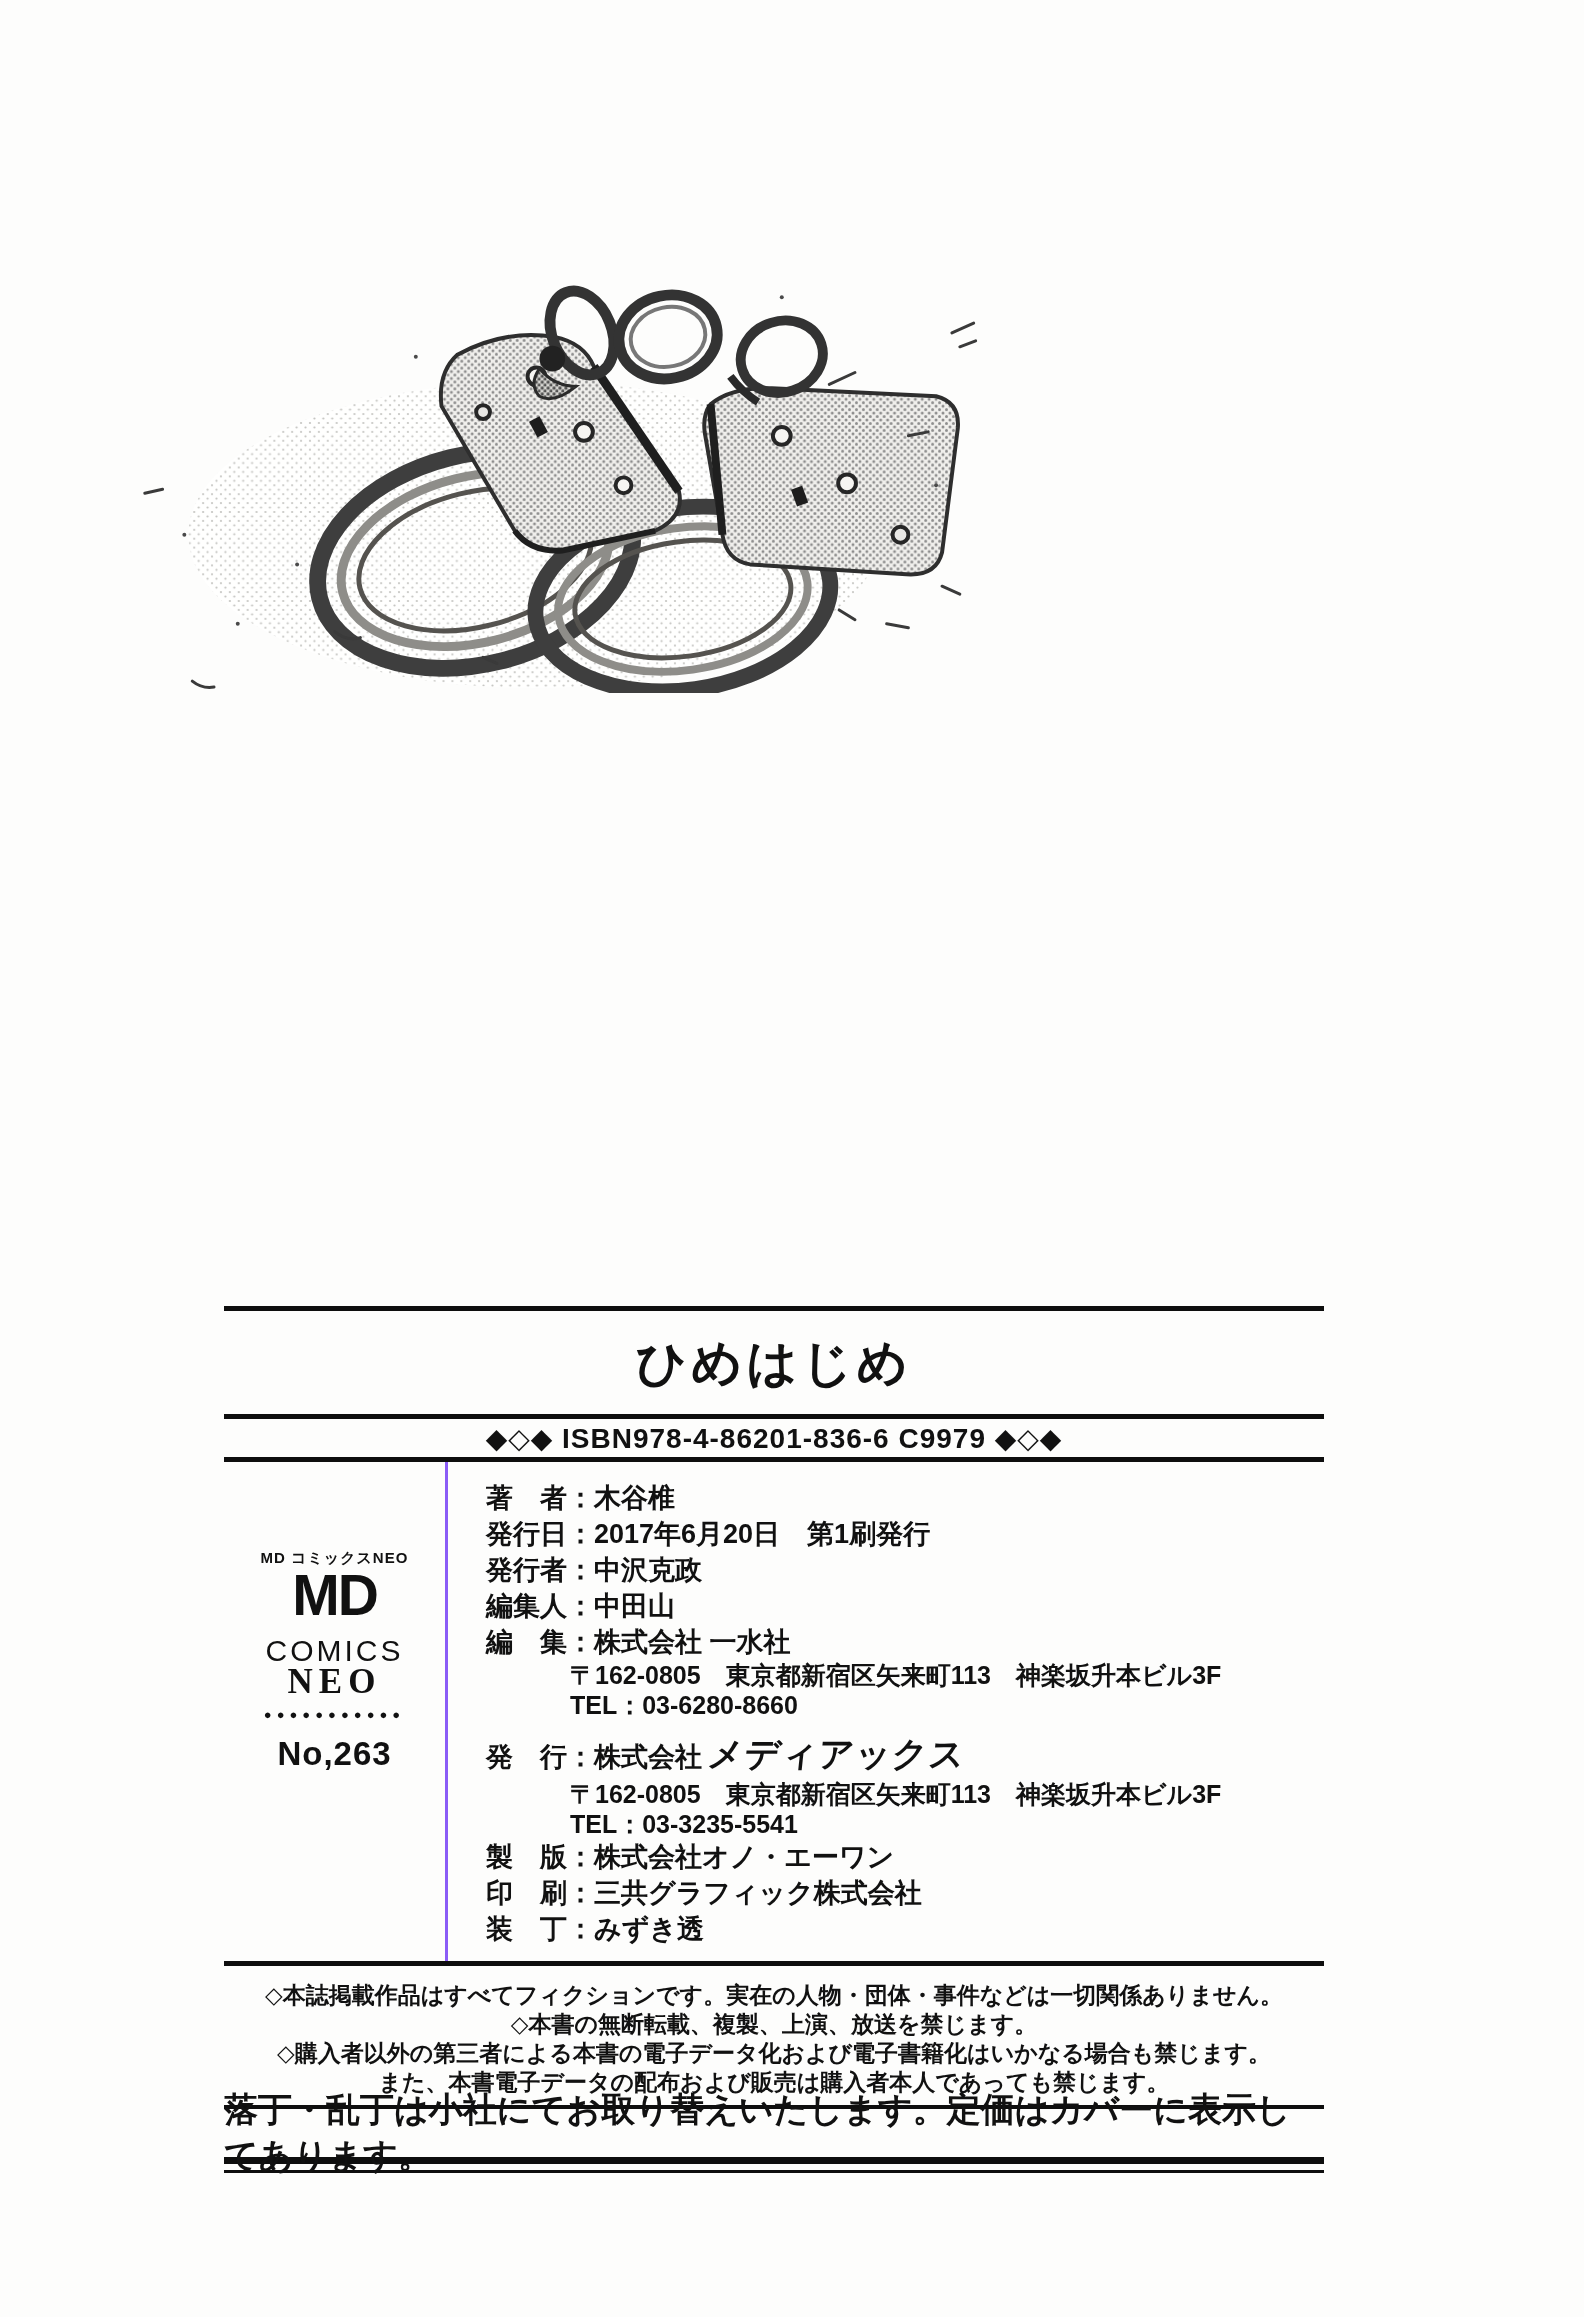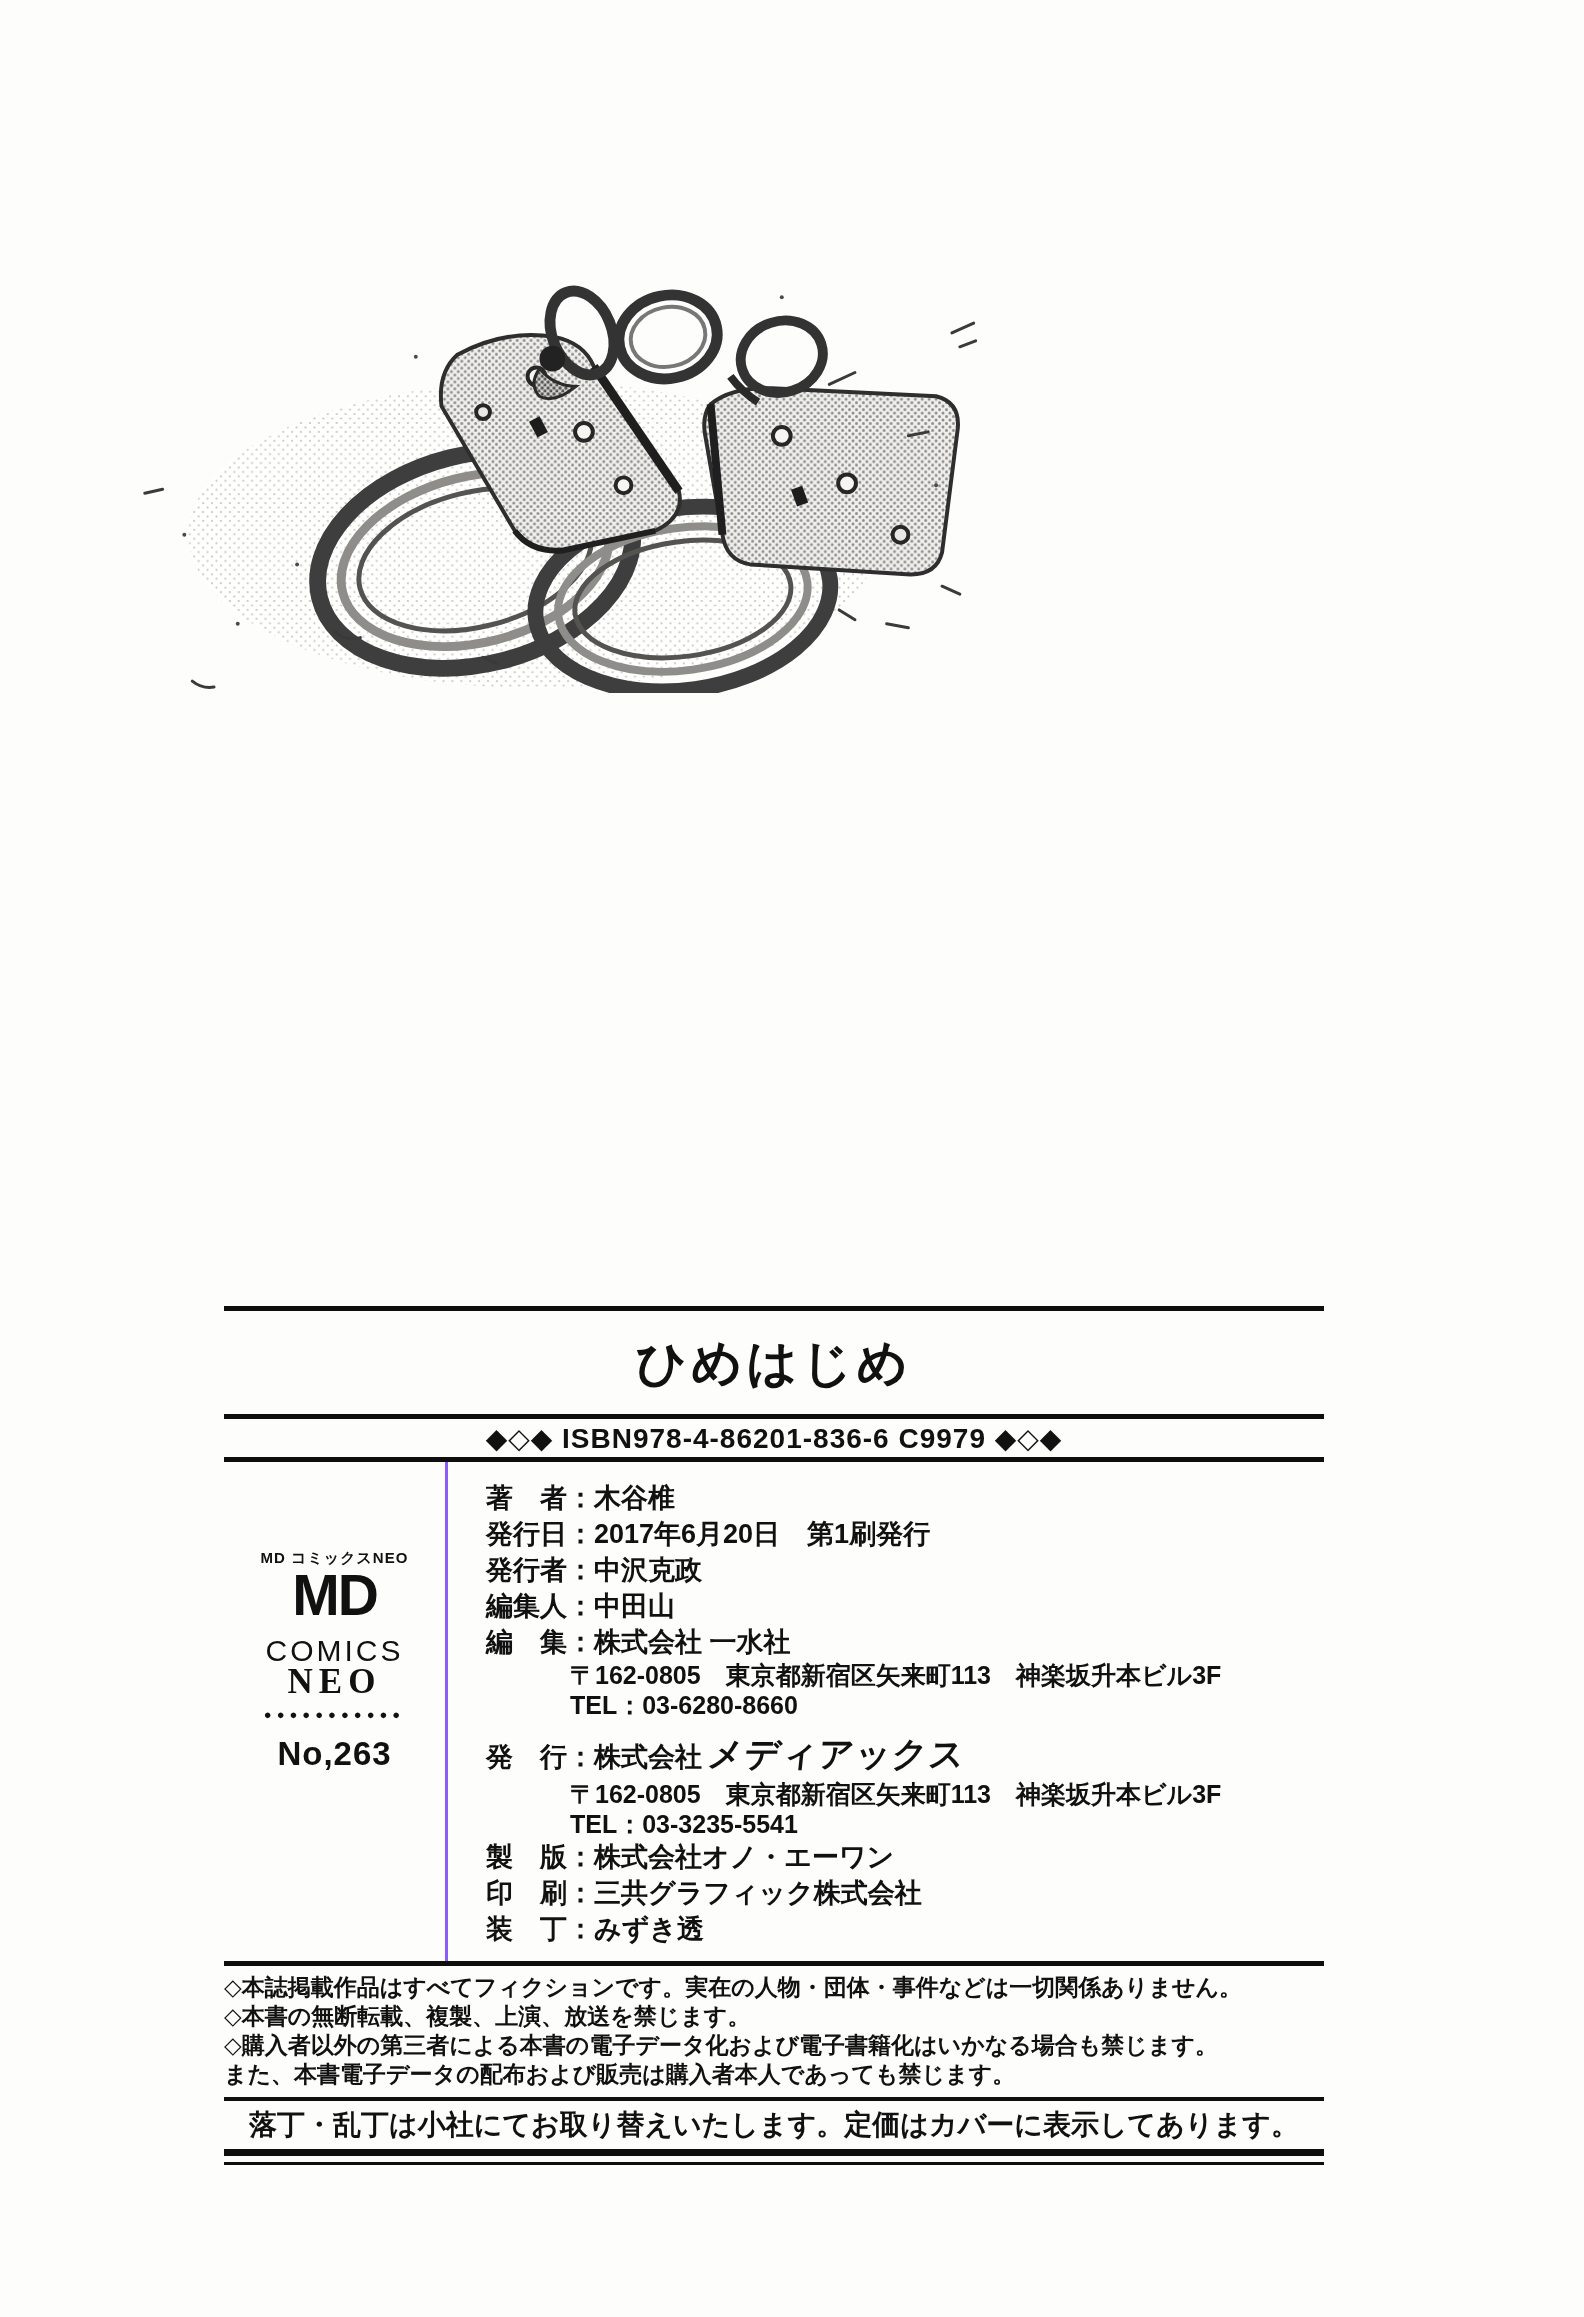--- a/index.html
+++ b/index.html
@@ -31,24 +31,24 @@
           font-size:35px;letter-spacing:6px;line-height:0.9;}
   .md-dots{font-size:13px;letter-spacing:5px;margin-top:10px;line-height:1;}
   .md-number{font-size:33px;font-weight:900;letter-spacing:1px;margin-top:14px;}
   .row{font-size:27px;font-weight:700;line-height:36px;white-space:nowrap;}
   .row .label{display:inline-block;}
   .row.gap{margin-top:12px;line-height:44px;}
   .addr{font-size:25px;font-weight:600;line-height:30px;margin-left:84px;white-space:nowrap;}
   .mediax-logo{font-size:35px;font-weight:900;display:inline-block;transform:skewX(-6deg);
                letter-spacing:1px;margin-left:6px;}
   
-  .notices{padding:7px 0 8px 0;}
+  .notices{padding:7px 0 8px 0;text-align:center;margin-top:8px;}
   .notice-line{font-size:23px;font-weight:600;line-height:29px;}
   .replace-band{height:48px;display:flex;align-items:center;justify-content:center;}
-  .replace-text{font-size:28px;font-weight:600;}
+  .replace-text{font-size:34px;font-weight:600;}
   .double-rule .dr-thick{height:7px;background:#0e0e0e;margin-bottom:6px;}
   .double-rule .dr-thin{height:3px;background:#0e0e0e;}
   .printed{margin-top:24px;text-align:center;font-size:42px;font-weight:900;letter-spacing:0px;}
 </style>
 </head>
 <body>
 
 <div class="illustration">
   <svg width="891" height="455" viewBox="0 0 900 460" xmlns="http://www.w3.org/2000/svg">
     <defs>

